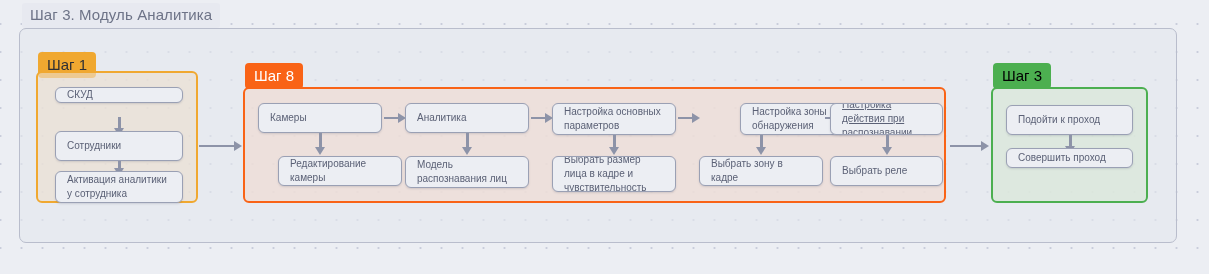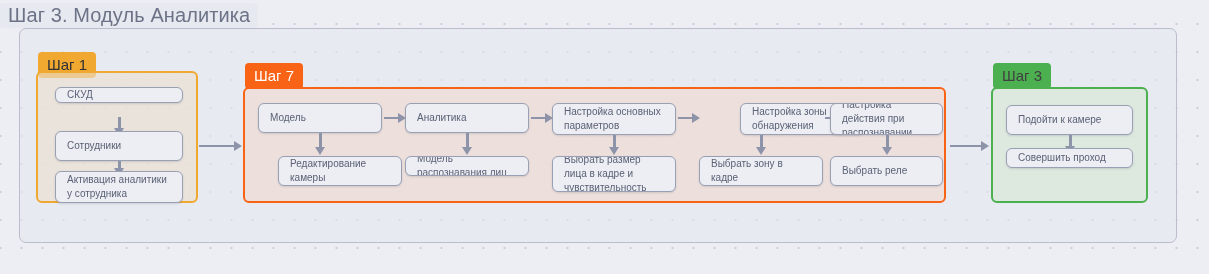--- a/index.html
+++ b/index.html
@@ -21,26 +21,26 @@
     background-color: #eceef3;
     background-image:
       radial-gradient(circle, #c9cddb 1px, rgba(0,0,0,0) 1.2px);
     background-size: 21px 28px;
     background-position: 11px 10px;
   }
 
   
   #title {
     position: absolute;
-    left: 0;
+    left: 22px;
     top: 3px;
     padding: 3px 8px 4px 8px;
     background: #e7e9f0;
     color: #6d7387;
-    font-size: 20px;
+    font-size: 15px;
     line-height: 18px;
     letter-spacing: 0.1px;
     border-radius: 3px;
     white-space: nowrap;
   }
 
   
   #outer-frame {
     position: absolute;
     left: 19px;
@@ -103,21 +103,21 @@
   .badge.b2 {
     left: 245px;
     top: 63px;
     background: #f96316;
     color: #ffffff;
   }
   .badge.b3 {
     left: 993px;
     top: 63px;
     background: #4caf50;
-    color: #404040;
+    color: #000000;
   }
 
   
   .node {
     position: absolute;
     box-sizing: border-box;
     background: #eceef3;
     border: 1px solid #9aa0b4;
     border-radius: 6px;
     color: #5b6176;
@@ -184,37 +184,37 @@
   <span>Сотрудники</span>
 </div>
 <div class="arrow-v" style="left:117.5px; top:161px; height:8px;"></div>
 
 <div class="node" style="left:55px; top:171px; width:128px; height:32px;">
   <span>Активация аналитики у сотрудника</span>
 </div>
 
 <div class="arrow-h" style="left:199px; top:145px; width:35px;"></div>
 
-<div class="badge b2">Шаг 7</div>
+<div class="badge b2">Шаг 8</div>
 <div class="group step2"></div>
 
 <div class="node" style="left:258px; top:103px; width:124px; height:30px;">
-  <span>Модель</span>
+  <span>Камеры</span>
 </div>
 <div class="arrow-v" style="left:318.5px; top:133px; height:15px;"></div>
 <div class="node" style="left:258px; top:156px; width:124px; height:30px;margin-left:20px;">
   <span>Редактирование камеры</span>
 </div>
 <div class="arrow-h" style="left:384px; top:117px; width:14px;"></div>
 
 <div class="node" style="left:405px; top:103px; width:124px; height:30px;">
   <span>Аналитика</span>
 </div>
 <div class="arrow-v" style="left:465.5px; top:133px; height:15px;"></div>
-<div class="node" style="left:405px; top:156px; width:124px; height:20px;">
+<div class="node" style="left:405px; top:156px; width:124px; height:32px;">
   <span>Модель распознавания лиц</span>
 </div>
 <div class="arrow-h" style="left:531px; top:117px; width:14px;"></div>
 
 <div class="node" style="left:552px; top:103px; width:124px; height:32px;align-items:center;">
   <span>Настройка основных параметров</span>
 </div>
 <div class="arrow-v" style="left:612.5px; top:135px; height:13px;"></div>
 <div class="node" style="left:552px; top:156px; width:124px; height:36px;">
   <span>Выбрать размер лица в кадре и чувствительность</span>
@@ -223,32 +223,32 @@
 
 <div class="node" style="left:699px; top:103px; width:124px; height:32px;margin-left:41px;">
   <span>Настройка зоны обнаружения</span>
 </div>
 <div class="arrow-v" style="left:759.5px; top:135px; height:13px;"></div>
 <div class="node" style="left:699px; top:156px; width:124px; height:30px;">
   <span>Выбрать зону в кадре</span>
 </div>
 <div class="arrow-h" style="left:825px; top:117px; width:14px;"></div>
 
-<div class="node" style="left:830px; top:103px; width:113px; height:32px;">
+<div class="node" style="left:830px; top:103px; width:113px; height:32px;text-decoration:underline;">
   <span>Настройка действия при распознавании</span>
 </div>
 <div class="arrow-v" style="left:885.5px; top:135px; height:13px;"></div>
 <div class="node" style="left:830px; top:156px; width:113px; height:30px;">
   <span>Выбрать реле</span>
 </div>
 
 <div class="arrow-h" style="left:950px; top:145px; width:31px;"></div>
 
 <div class="badge b3">Шаг 3</div>
 <div class="group step3"></div>
 
 <div class="node" style="left:1006px; top:105px; width:127px; height:30px;">
-  <span>Подойти к камере</span>
+  <span>Подойти к проход</span>
 </div>
 <div class="arrow-v" style="left:1068.5px; top:135px; height:12px;"></div>
 <div class="node" style="left:1006px; top:148px; width:127px; height:20px;">
   <span>Совершить проход</span>
 </div>
 
 </body></html>

